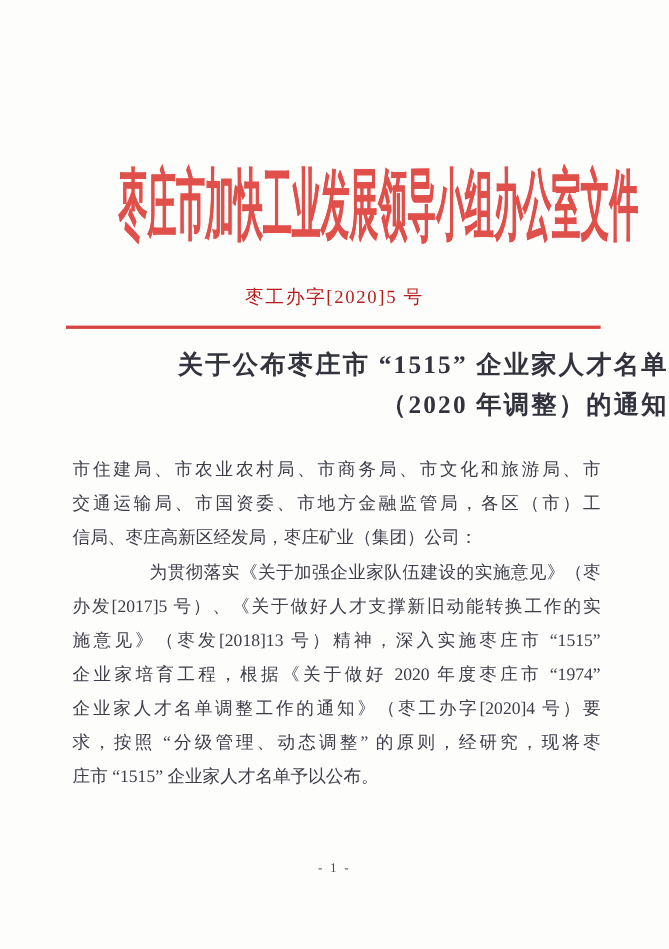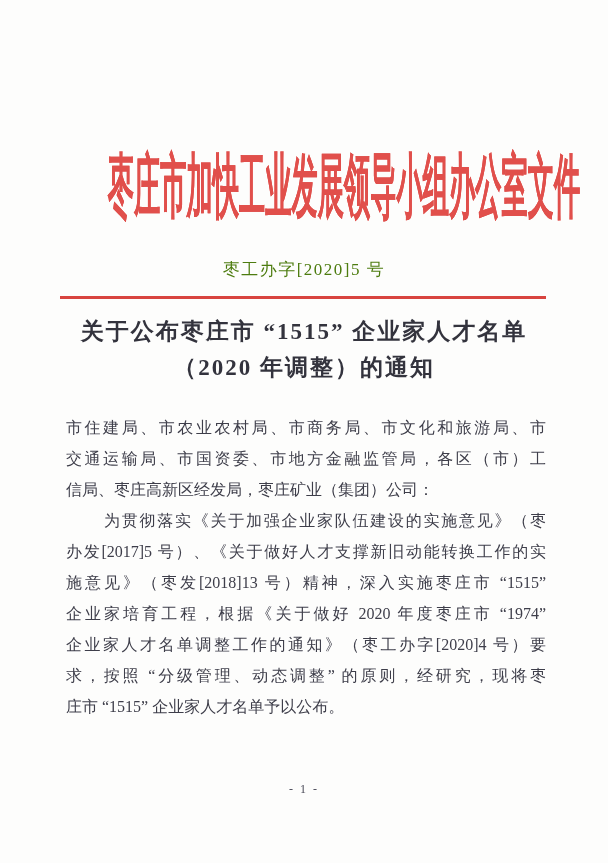--- a/index.html
+++ b/index.html
@@ -21,43 +21,43 @@
     font-size:70px; font-weight:bold;
     color:#e14f4b;
     transform:scaleX(0.375);
     transform-origin:center;
     letter-spacing:0;
     text-shadow:0 0 1px #d8403c;
   }
   .doc-number {
     position:absolute; top:258px; left:0; width:608px;
     text-align:center;
-    font-size:17px; color:#4d7c0f; letter-spacing:1.5px;
+    font-size:17px; color:#b91c1c; letter-spacing:1.5px;
   }
   .red-rule {
     position:absolute; top:296px; left:60px; width:486px; height:3px;
     background:#d8443f;
   }
   .doc-title {
     position:absolute; top:314px; left:0; width:608px;
-    text-align:center; color:#33333d;
+    text-align:right; color:#33333d;
     font-weight:bold; font-size:23px;
   }
   .doc-title div { height:36px; line-height:36px; letter-spacing:2px; }
   .body-text {
     position:absolute; top:412px; left:66px; width:480px;
     color:#3e3e4a; font-size:16px;
   }
   .line {
     height:31px; line-height:31px;
     text-align:justify; text-align-last:justify;
     white-space:normal;
   }
   .line.last { text-align-last:left; }
-  .line.indent { text-indent:38px; }
+  .line.indent { text-indent:38px;margin-left:32px; }
   .page-num {
     position:absolute; top:782px; left:0; width:608px;
     text-align:center;
     font-size:12px; color:#4a4a58; letter-spacing:2px;
   }
 </style>
 </head>
 <body>
 
 <div class="page">

